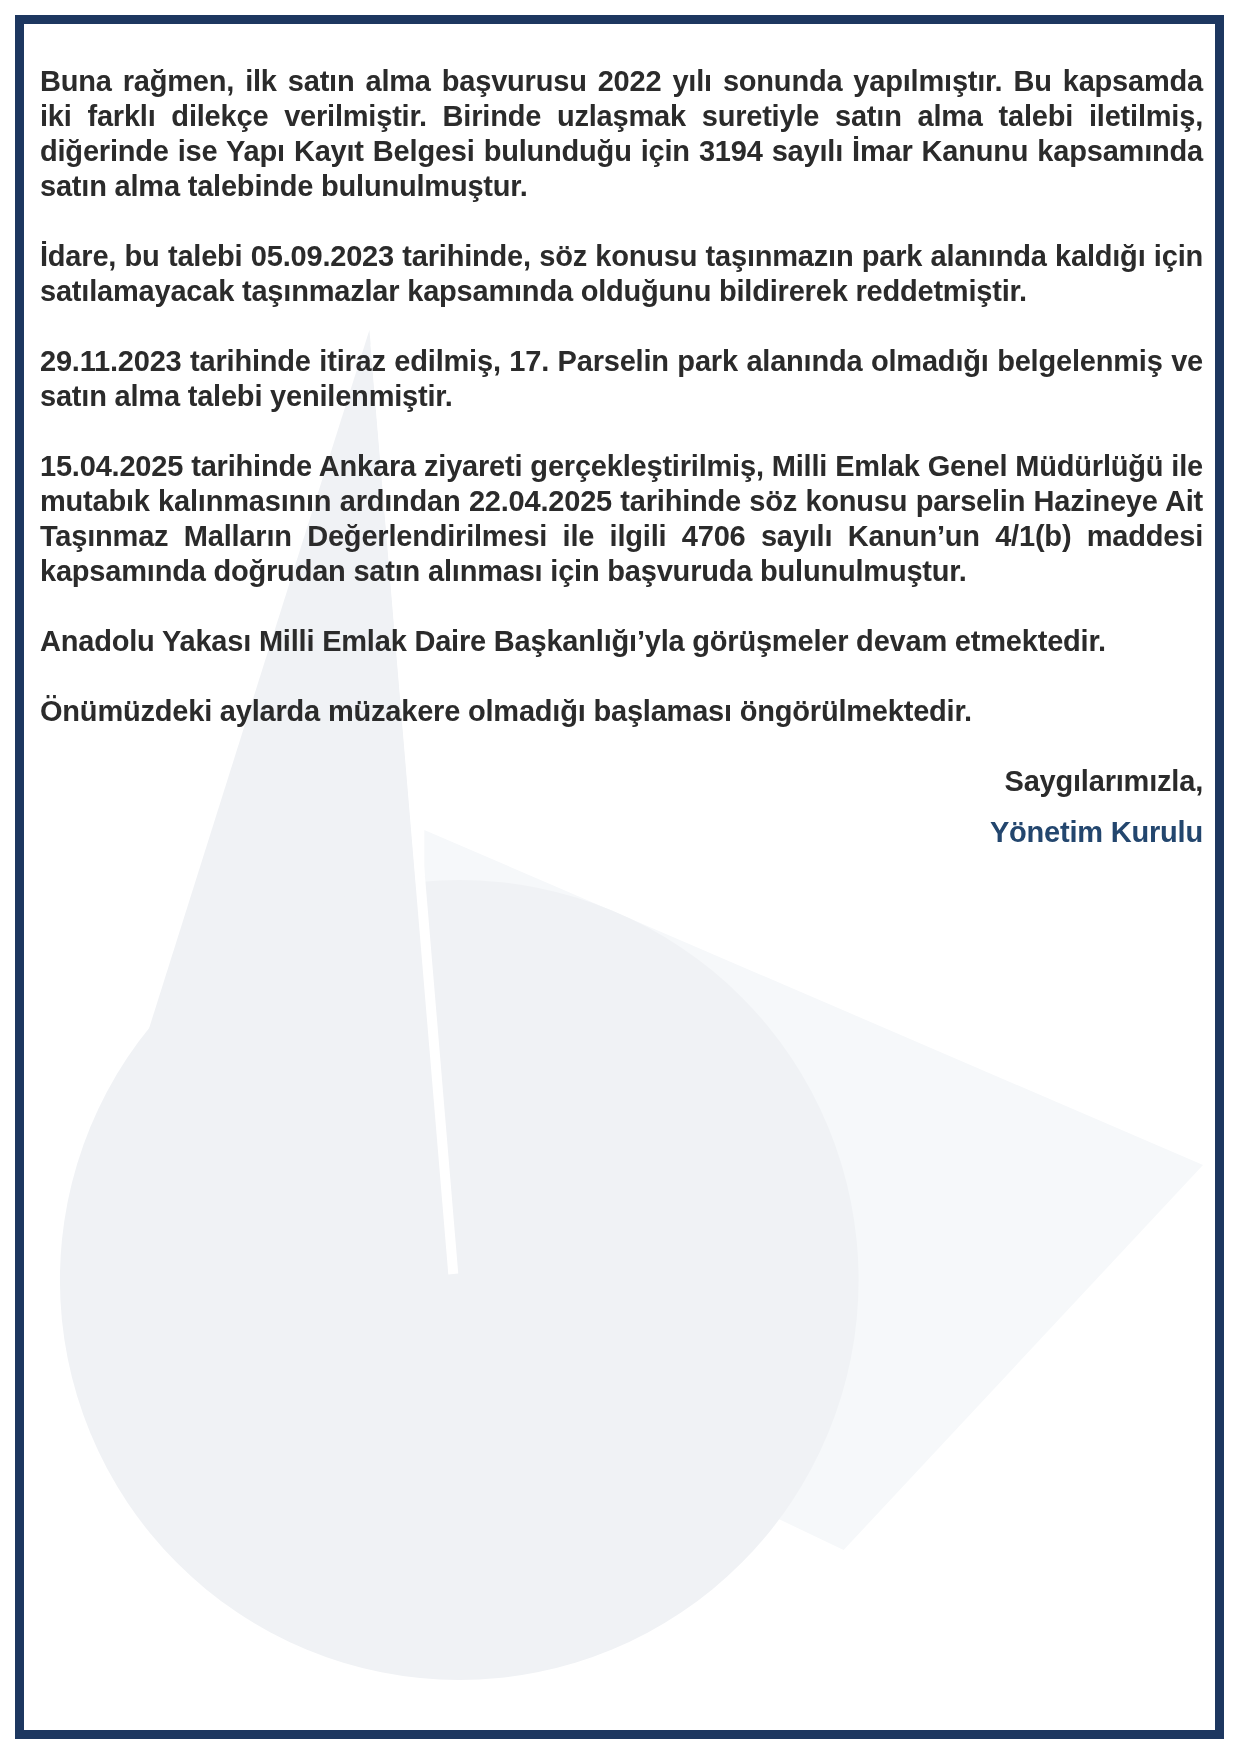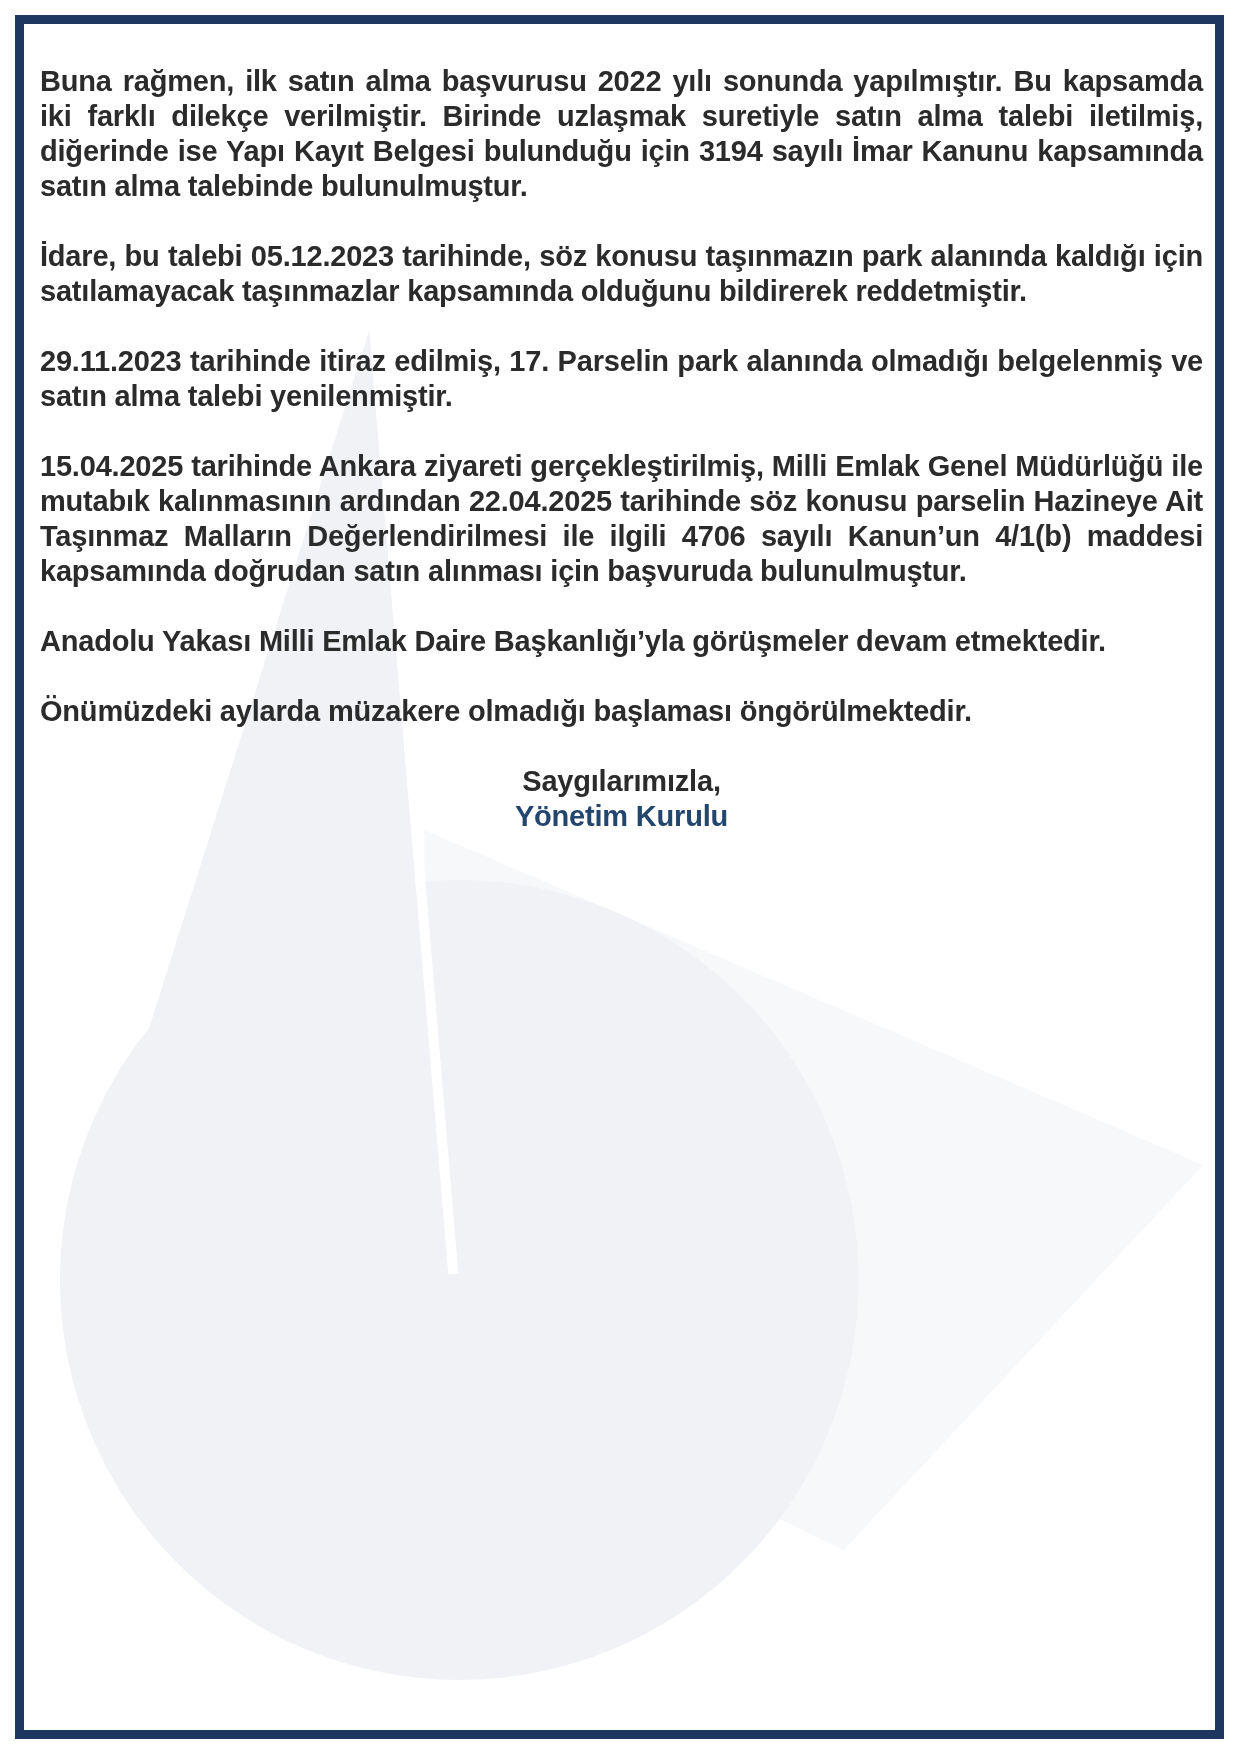--- a/index.html
+++ b/index.html
@@ -44,26 +44,26 @@
     line-height:35px;
     font-weight:700;
     letter-spacing:-0.2px;
   }
   .content p{
     margin:0 0 35px 0;
     text-align:justify;
     text-justify:inter-word;
   }
   .content p.closing{
-    margin-bottom:0;
-    text-align:center;
+    margin-bottom:16px;
+    text-align:right;
   }
   .content p.signature{
     margin:0;
-    text-align:center;
+    text-align:right;
     color:var(--accent-color);
   }
 </style>
 </head>
 <body>
 
 <div class="page">
 
   <div class="watermark-clip">
     <svg viewBox="0 0 1193 1706" preserveAspectRatio="none" aria-hidden="true">
@@ -71,21 +71,21 @@
       <polygon class="wm-dark" points="346,306 41,1271 426,1256"></polygon>
       <circle class="wm-dark" cx="436" cy="1256" r="400"></circle>
       <line class="wm-seam" x1="352" y1="320" x2="430" y2="1250"></line>
     </svg>
   </div>
 
   <div class="frame"></div>
 
   <div class="content">
     <p>Buna rağmen, ilk satın alma başvurusu 2022 yılı sonunda yapılmıştır. Bu kapsamda iki farklı dilekçe verilmiştir. Birinde uzlaşmak suretiyle satın alma talebi iletilmiş, diğerinde ise Yapı Kayıt Belgesi bulunduğu için 3194 sayılı İmar Kanunu kapsamında satın alma talebinde bulunulmuştur.</p>
-    <p>İdare, bu talebi 05.12.2023 tarihinde, söz konusu taşınmazın park alanında kaldığı için satılamayacak taşınmazlar kapsamında olduğunu bildirerek reddetmiştir.</p>
+    <p>İdare, bu talebi 05.09.2023 tarihinde, söz konusu taşınmazın park alanında kaldığı için satılamayacak taşınmazlar kapsamında olduğunu bildirerek reddetmiştir.</p>
     <p>29.11.2023 tarihinde itiraz edilmiş, 17. Parselin park alanında olmadığı belgelenmiş ve satın alma talebi yenilenmiştir.</p>
     <p>15.04.2025 tarihinde Ankara ziyareti gerçekleştirilmiş, Milli Emlak Genel Müdürlüğü ile mutabık kalınmasının ardından 22.04.2025 tarihinde söz konusu parselin Hazineye Ait Taşınmaz Malların Değerlendirilmesi ile ilgili 4706 sayılı Kanun’un 4/1(b) maddesi kapsamında doğrudan satın alınması için başvuruda bulunulmuştur.</p>
     <p>Anadolu Yakası Milli Emlak Daire Başkanlığı’yla görüşmeler devam etmektedir.</p>
     <p>Önümüzdeki aylarda müzakere olmadığı başlaması öngörülmektedir.</p>
     <p class="closing">Saygılarımızla,</p>
     <p class="signature">Yönetim Kurulu</p>
   </div>
 
 </div>
 

